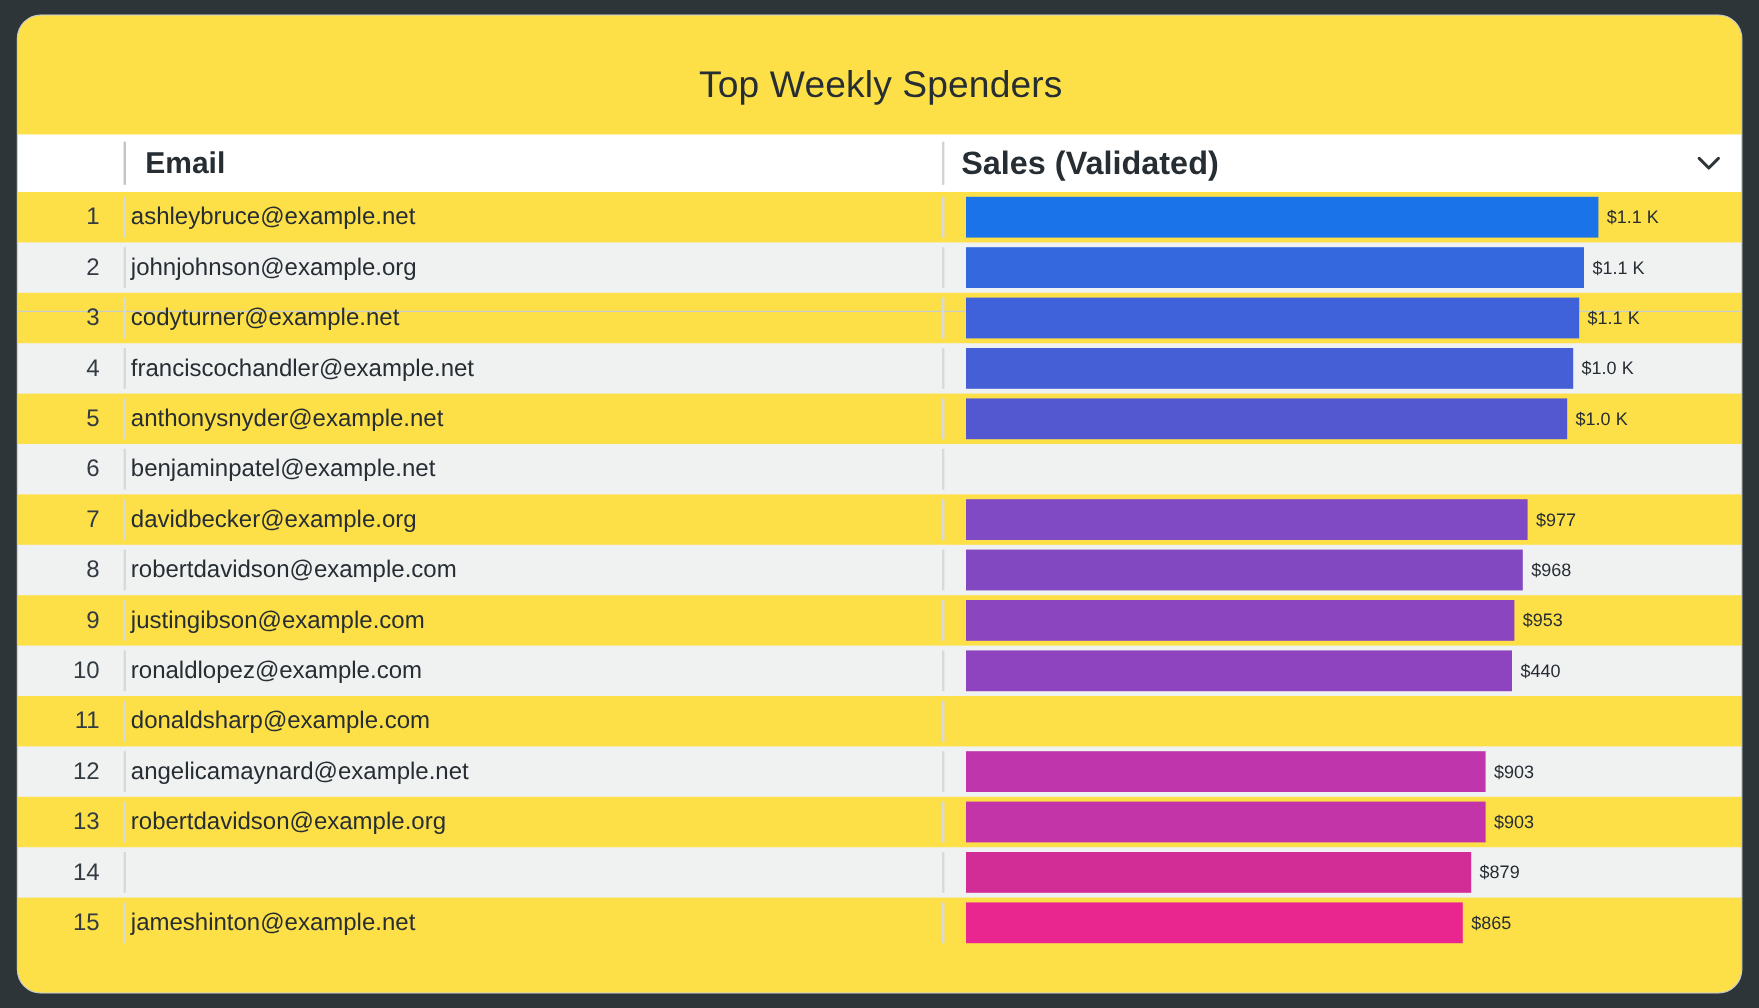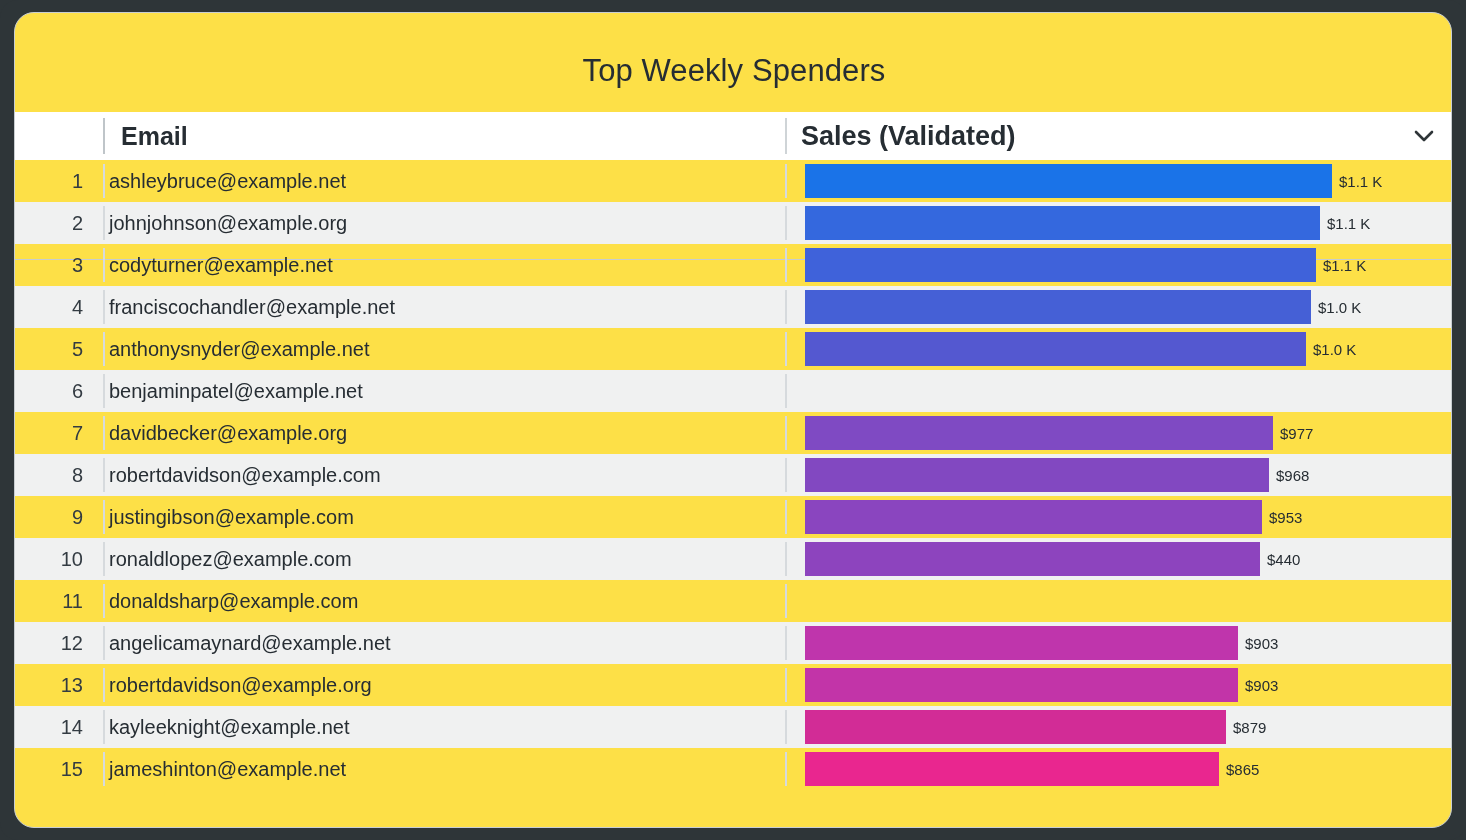--- a/index.html
+++ b/index.html
@@ -277,21 +277,20 @@
             <div class="cell-email">robertdavidson@example.org</div>
             <div class="vdiv-2"></div>
             <div class="bar-wrap">
               <div class="bar" style="width: 433px; background: rgb(194, 52, 168);"></div>
               <div class="bar-label">$903</div>
             </div>
           </div>
           <div class="row alt">
             <div class="cell-index">14</div>
             <div class="vdiv-1"></div>
-            <div class="cell-email">kayleeknight@example.net</div>
             <div class="vdiv-2"></div>
             <div class="bar-wrap">
               <div class="bar" style="width: 421px; background: rgb(210, 44, 150);"></div>
               <div class="bar-label">$879</div>
             </div>
           </div>
           <div class="row">
             <div class="cell-index">15</div>
             <div class="vdiv-1"></div>
             <div class="cell-email">jameshinton@example.net</div>

